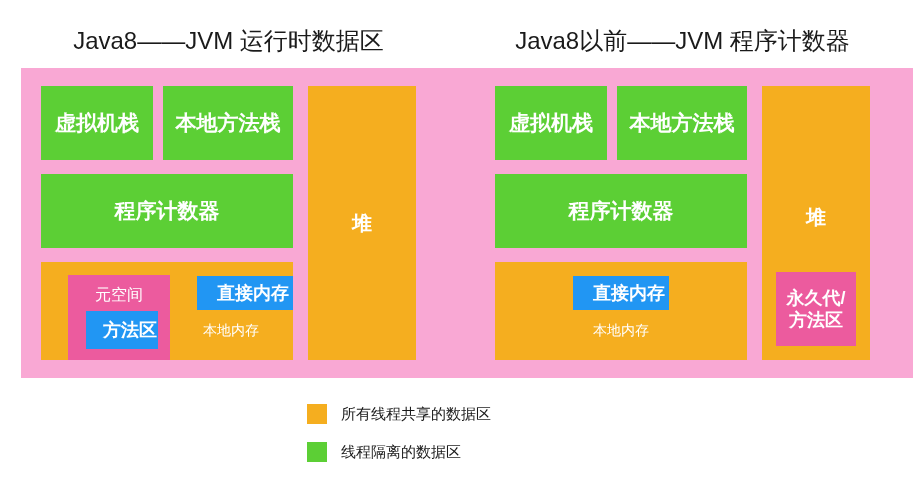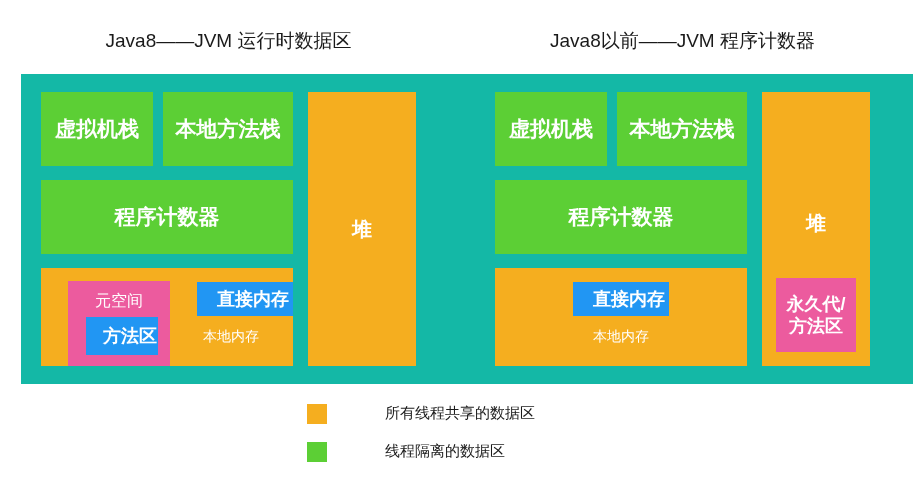--- a/index.html
+++ b/index.html
@@ -12,36 +12,36 @@
     background: #ffffff;
     font-family: "Liberation Sans", "DejaVu Sans", sans-serif;
     overflow: hidden;
     position: relative;
   }
 
   
   .panel-title {
     position: absolute;
     top: 28px;
-    font-size: 19px;
+    font-size: 24px;
     line-height: 26px;
     color: #1a1a1a;
     text-align: center;
     white-space: nowrap;
   }
   #title-left  { left: 21px;  width: 415px; }
   #title-right { left: 475px; width: 415px; }
 
   
   .panel {
     position: absolute;
-    top: 74px;
+    top: 68px;
     width: 461px;
     height: 310px;
-    background: #14b8a6;
+    background: #f9a8d4;
     box-sizing: border-box;
   }
   #panel-left  { left: 21px;  }
   #panel-right { left: 475px; }
 
   
   .block {
     position: absolute;
     box-sizing: border-box;
     display: flex;
@@ -115,23 +115,23 @@
   }
 
   
   .legend {
     position: absolute;
     left: 307px;
     top: 404px;
   }
   .legend-row {
     display: flex;
+    align-items: center;
     height: 20px;
     margin-bottom: 18px;
-    gap: 44px;
   }
   .legend-swatch {
     width: 20px;
     height: 20px;
     flex: 0 0 20px;
   }
   .legend-label {
     margin-left: 14px;
     font-size: 15px;
     color: #1a1a1a;

